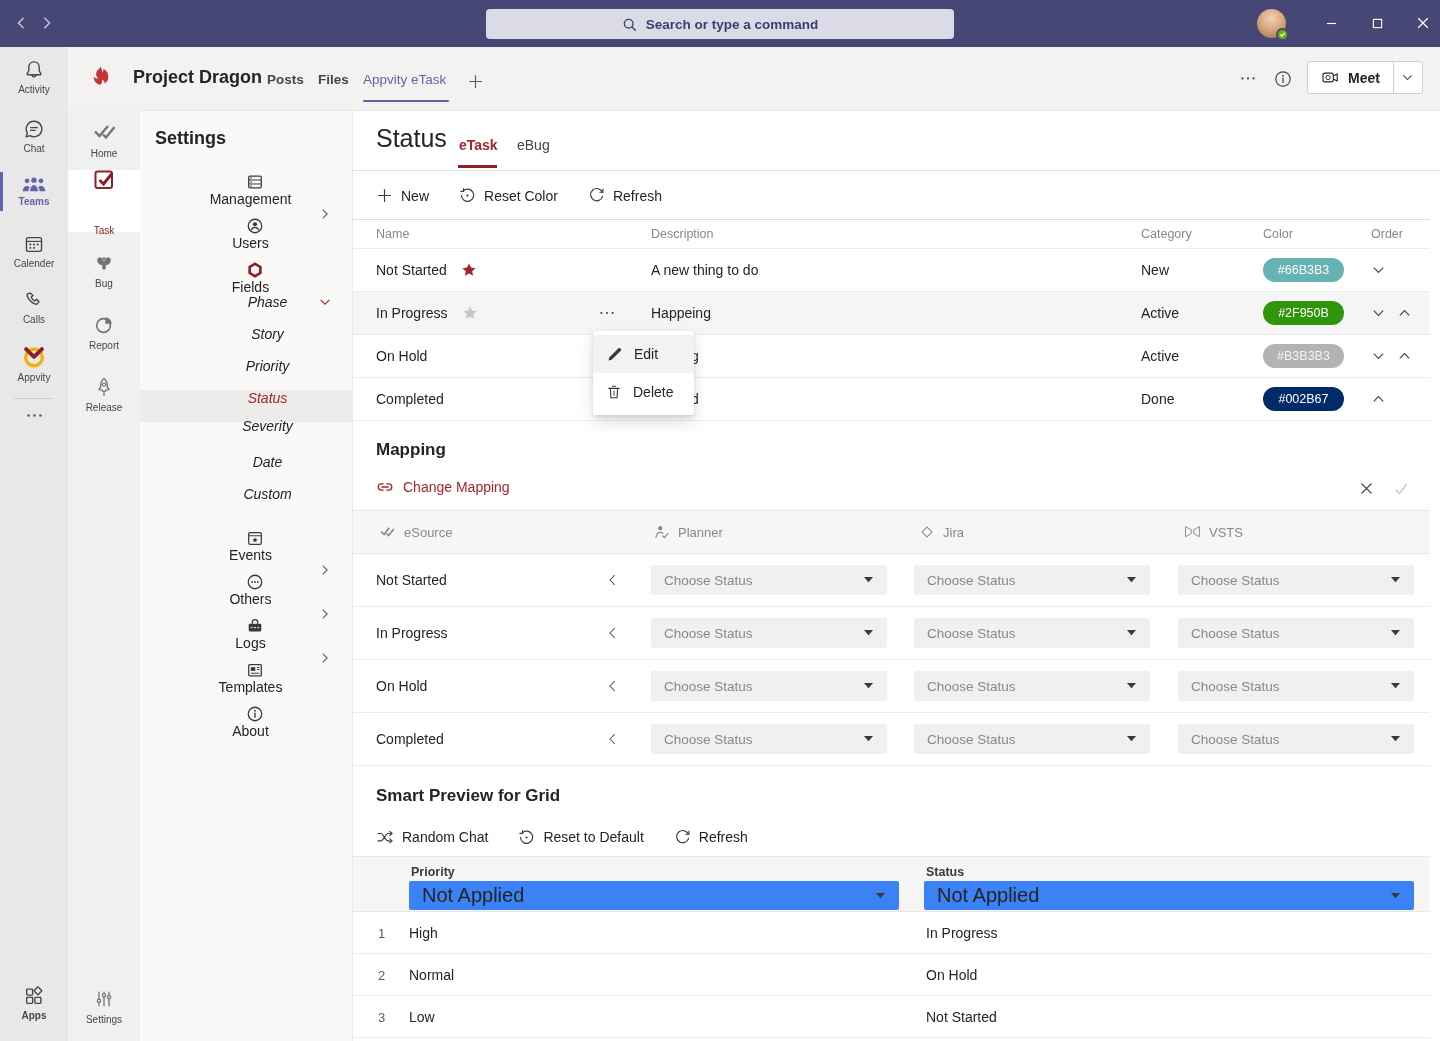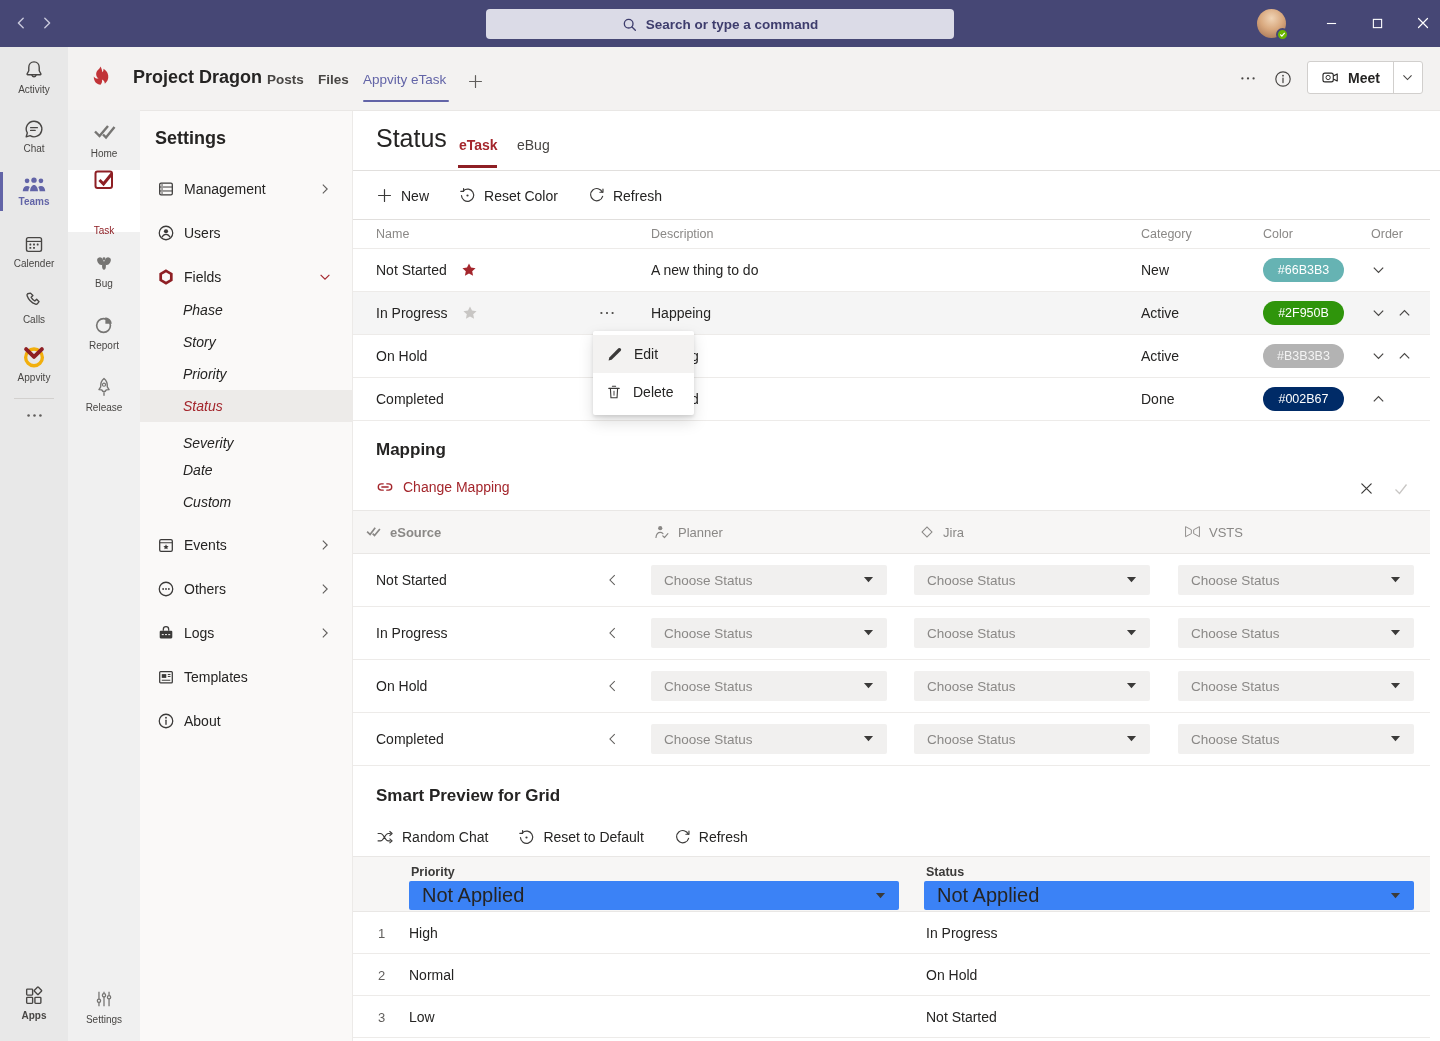--- a/index.html
+++ b/index.html
@@ -58,21 +58,21 @@
   .r2 .lbl { font-size:10px; color:#484644; }
   .r2.sel { background:#fff; height:62px; justify-content:center; }
   .r2.sel svg { color:#8E1F24; }
   .r2.sel .lbl { color:#8E1F24; }
 
   
   .panel { position:absolute; left:140px; top:110px; width:212px; height:931px; background:#faf9f8;
     border-top:1px solid #e9e7e5; }
   .panel-title { position:absolute; left:15px; top:17px; font-size:18px; font-weight:700; color:#252423; }
   .sp { position:absolute; left:0; width:212px; height:32px; display:flex; align-items:center;
-    font-size:14px; color:#252423; }
+    font-size:14px; color:#252423;flex-direction:column; }
   .sp .ic { margin-left:17px; color:#3b3a39; display:flex; width:18px; justify-content:center; }
   .sp .tx { margin-left:9px; }
   .sp .chev { margin-left:auto; margin-right:20px; color:#605e5c; display:flex; }
   .sp.sub .tx { margin-left:43px;font-style:italic; }
   .sp.sel { background:#edebe9; }
   .sp.sel .tx { color:#A4262C; }
 
   
   .main { position:absolute; left:352px; top:110px; width:1088px; height:931px; background:#fff;
     border-top:1px solid #e9e7e5; border-left:1px solid #eceae8; font-size:14px; color:#252423; }
@@ -451,21 +451,21 @@
       </div>
     <div class="sp sub clk" style="top:215px;">
         <span class="tx">Story</span>
       </div>
     <div class="sp sub clk" style="top:247px;">
         <span class="tx">Priority</span>
       </div>
     <div class="sp sub sel clk" style="top:279px;">
         <span class="tx">Status</span>
       </div>
-    <div class="sp sub clk" style="top:316px;">
+    <div class="sp sub clk" style="top:307px;">
         <span class="tx">Severity</span>
       </div>
     <div class="sp sub clk" style="top:343px;">
         <span class="tx">Date</span>
       </div>
     <div class="sp sub clk" style="top:375px;">
         <span class="tx">Custom</span>
       </div>
 
     <div class="sp clk" style="top:418px;">
@@ -706,21 +706,21 @@
           <path d="M3 3l10 10M13 3L3 13" stroke="currentColor" stroke-width="1.3" stroke-linecap="round"></path>
         </svg>
     </div>
     <div class="chg-ok clk">
       <svg viewBox="0 0 16 16" width="16">
           <path d="M2.5 8.5l4 4 7-9" fill="none" stroke="currentColor" stroke-width="1.3"></path>
         </svg>
     </div>
 
     <div class="map-head">
-      <div class="mh" style="left:12px;font-weight:bold;">
+      <div class="mh" style="left:26px;">
         <span>
             <svg viewBox="0 0 20 20" width="17">
               <path d="M2.5 9.5l3.5 3.5L12 5" fill="none" stroke="currentColor" stroke-width="2"></path>
               <path d="M9 12l2.2 2.2L17.5 6.5" fill="none" stroke="currentColor" stroke-width="2"></path>
             </svg>
           </span>
         <span>eSource</span>
       </div>
       <div class="mh" style="left:300px;">
         <span>

